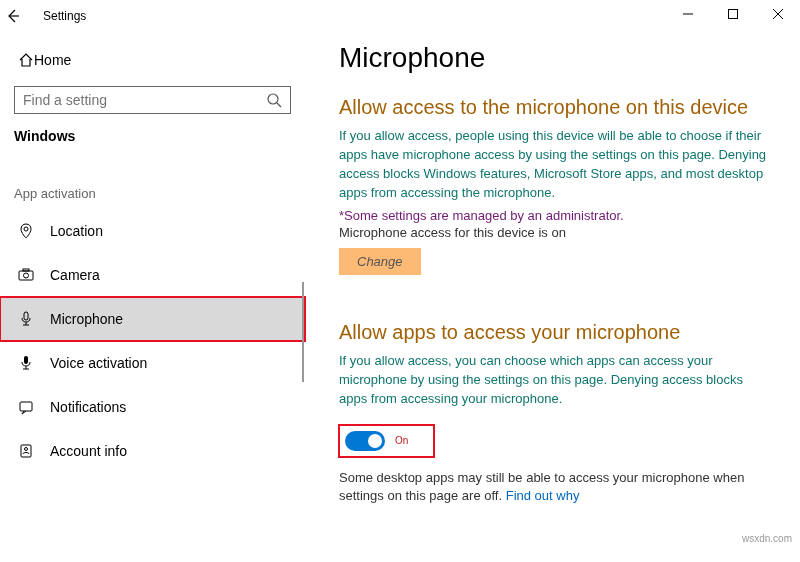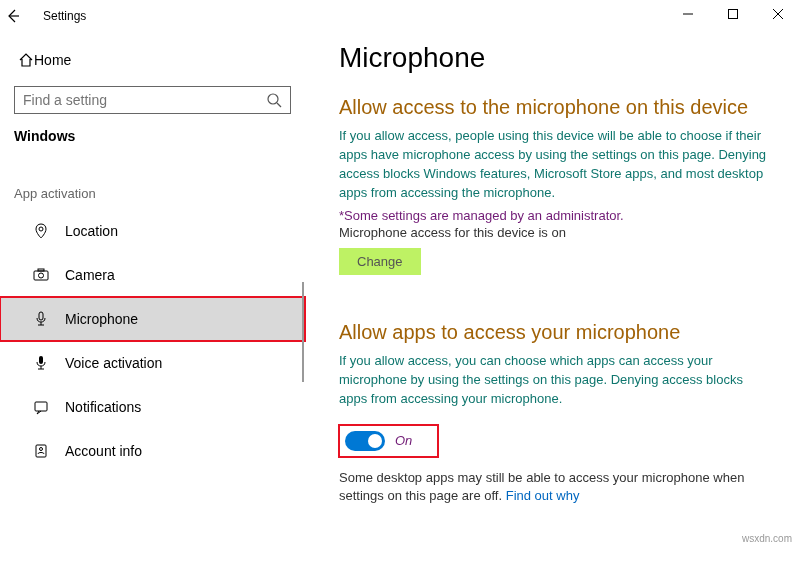--- a/index.html
+++ b/index.html
@@ -18,45 +18,45 @@
     .home-row .label { font-size: 14px; color: #000; }
     
     .search-wrap { margin: 8px 14px 0 14px; }
     .search-box { position: relative; border: 1px solid #666; height: 28px; display: flex; align-items: center; padding: 0 8px; }
     .search-input { border: none; outline: none; flex: 1; font-size: 14px; background: transparent; }
     
     .category-label { font-weight: 600; font-size: 14px; margin: 14px 0 0 14px; color: #000; }
     .section-label { font-size: 13px; color: #666; margin: 42px 0 8px 14px; }
     
     .nav-list { }
-    .nav-item { display: flex; align-items: center; height: 44px; padding-left: 33px; gap: 16px; cursor: pointer; }
+    .nav-item { display: flex; align-items: center; height: 44px; padding-left: 18px; gap: 16px; cursor: pointer; }
     .nav-item.selected { background: #d9d9d9; }
     .nav-item .label { font-size: 14px; color: #000; }
     .nav-item .icon { width: 16px; display: flex; justify-content: center; }
     
     .highlight-red { outline: 2px solid #e81123; outline-offset: -1px; }
     
     .vscroll { position: absolute; right: 1px; top: 250px; width: 2px; height: 100px; background: #999; }
     
     .main { flex: 1; padding: 10px 30px 0 34px; overflow: hidden; position: relative; }
     .page-title { font-size: 28px; font-weight: 400; color: #000; margin-bottom: 22px; }
     
     .section-title { font-size: 20px; font-weight: 400; color: #a16207; margin-bottom: 8px; }
     .body-text { font-size: 13px; line-height: 1.45; color: #0f766e; margin-bottom: 6px; }
     .warn-text { font-size: 13px; color: #701a75; margin-top: 6px; }
     .status-text { font-size: 13px; color: #333; margin-top: 2px; }
     
-    .change-btn { display: inline-block; background: #bef264; color: #555; font-size: 13px; padding: 6px 18px; margin-top: 8px; cursor: pointer; border: none; }
+    .change-btn { display: inline-block; background: #fdba74; color: #555; font-size: 13px; padding: 6px 18px; margin-top: 8px; cursor: pointer; border: none; font-style: italic; }
     
     .section2 { margin-top: 46px; }
     
     .toggle-row { display: inline-flex; align-items: center; gap: 10px; margin-top: 10px; padding: 6px 26px 6px 6px; }
     .toggle { width: 40px; height: 20px; border-radius: 10px; background: #0078d4; position: relative; cursor: pointer; }
     .toggle-knob { position: absolute; right: 3px; top: 3px; width: 14px; height: 14px; border-radius: 50%; background: #fff; }
-    .toggle-label { font-size: 13px; color: #701a75; font-style: italic; }
+    .toggle-label { font-size: 10px; color: #b91c1c; }
     
     .footnote { font-size: 13px; color: #333; margin-top: 12px; line-height: 1.4; }
     .footnote a { color: #0067c0; text-decoration: none; cursor: pointer; }
     
     .watermark { position: absolute; bottom: 18px; right: 8px; font-size: 10px; color: #999; }
     
     svg { display: block; }
   </style>
 </head>
 <body>

